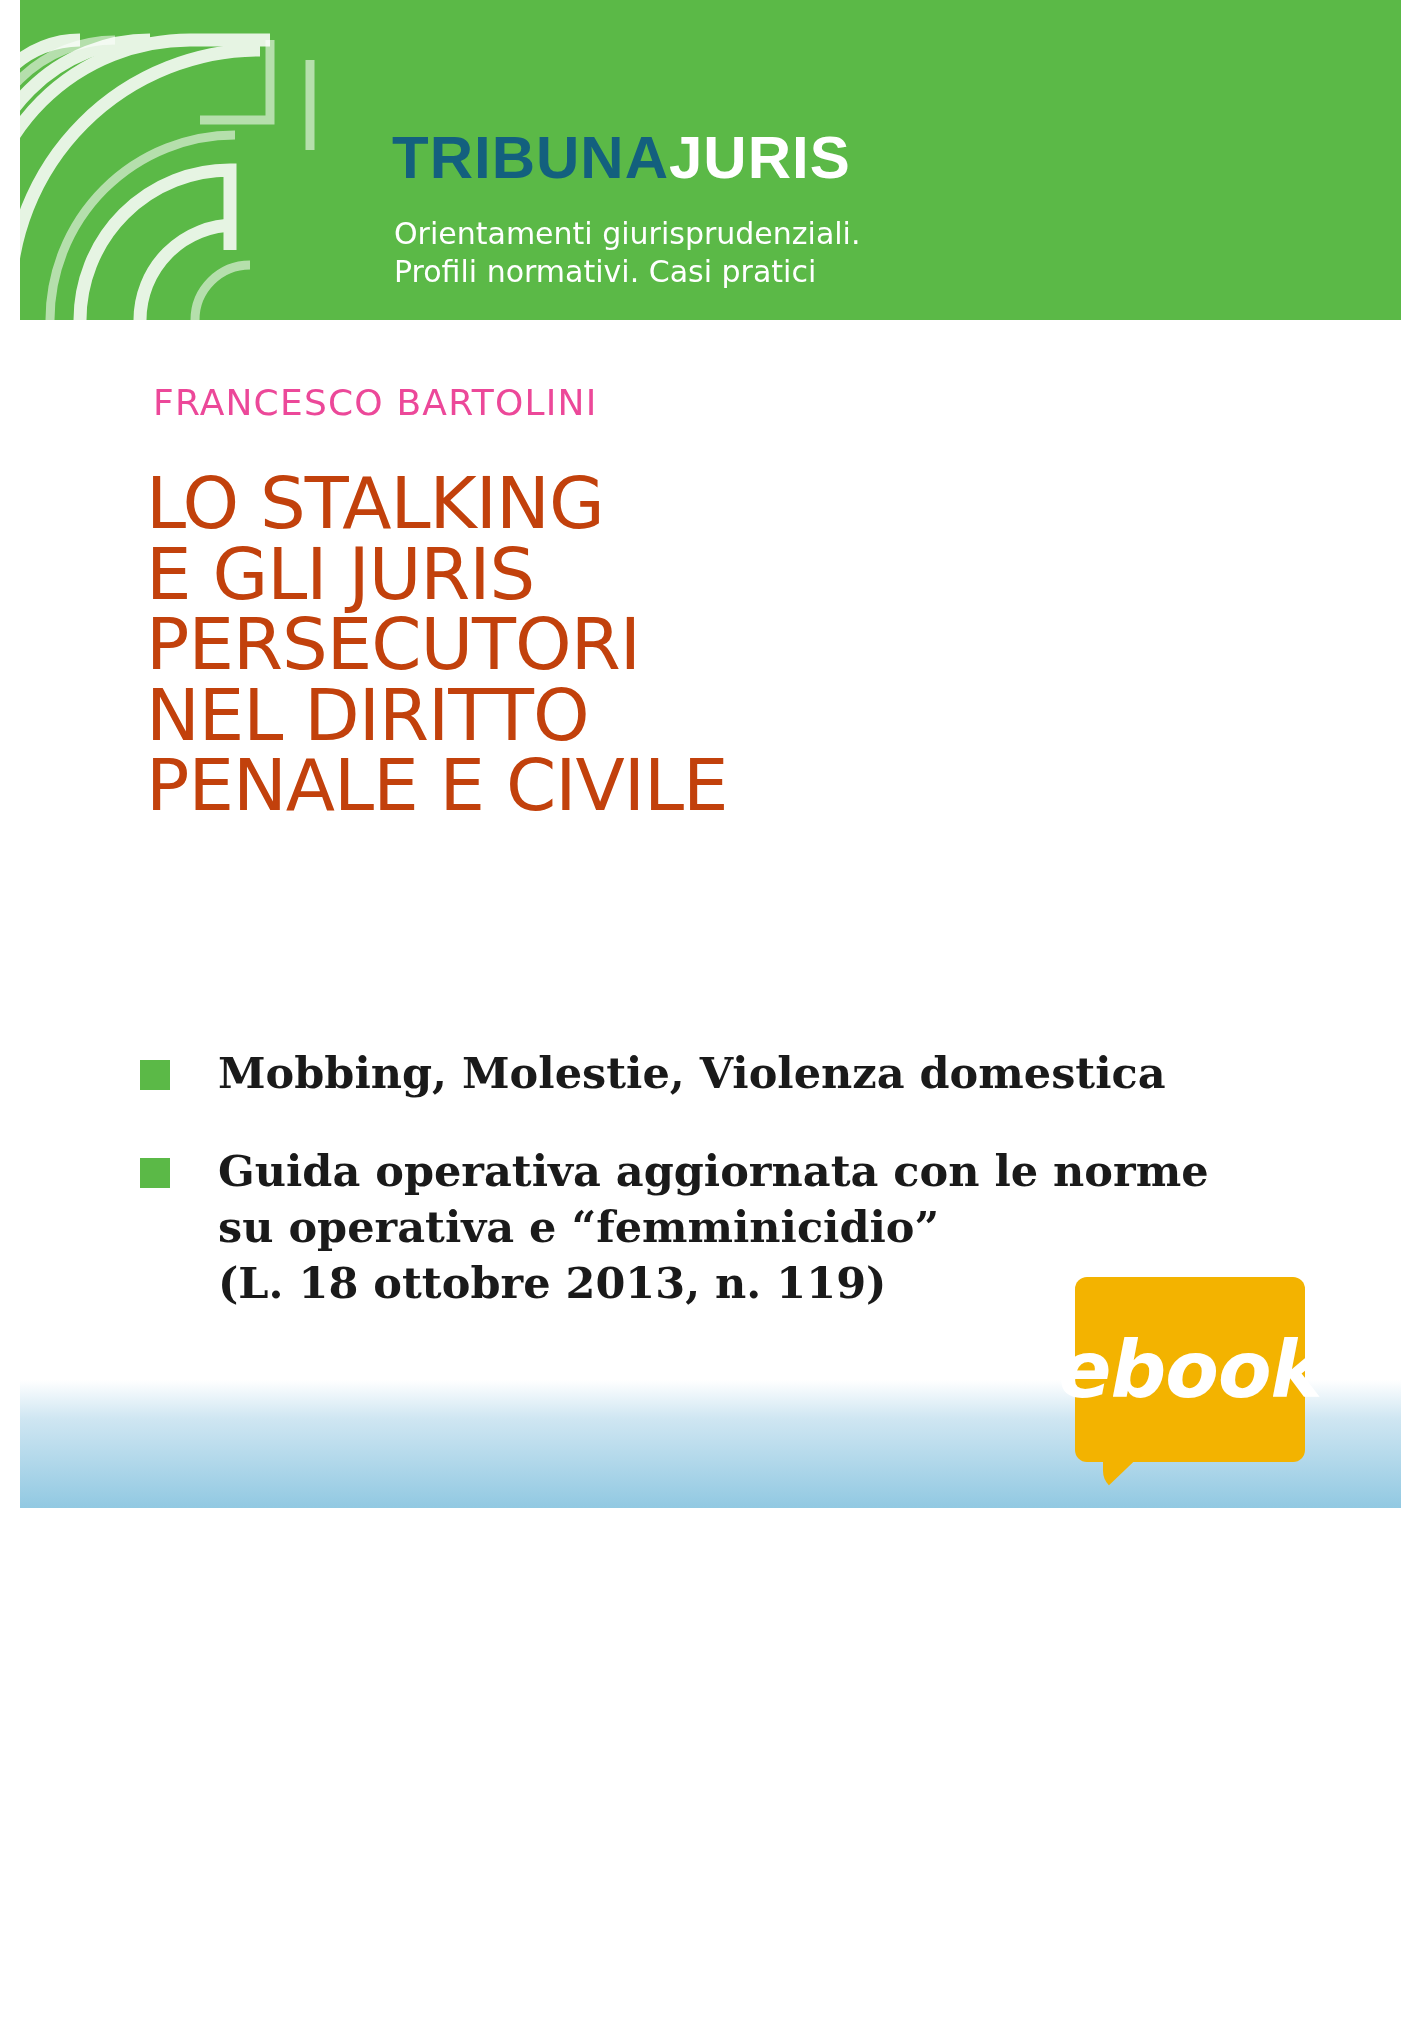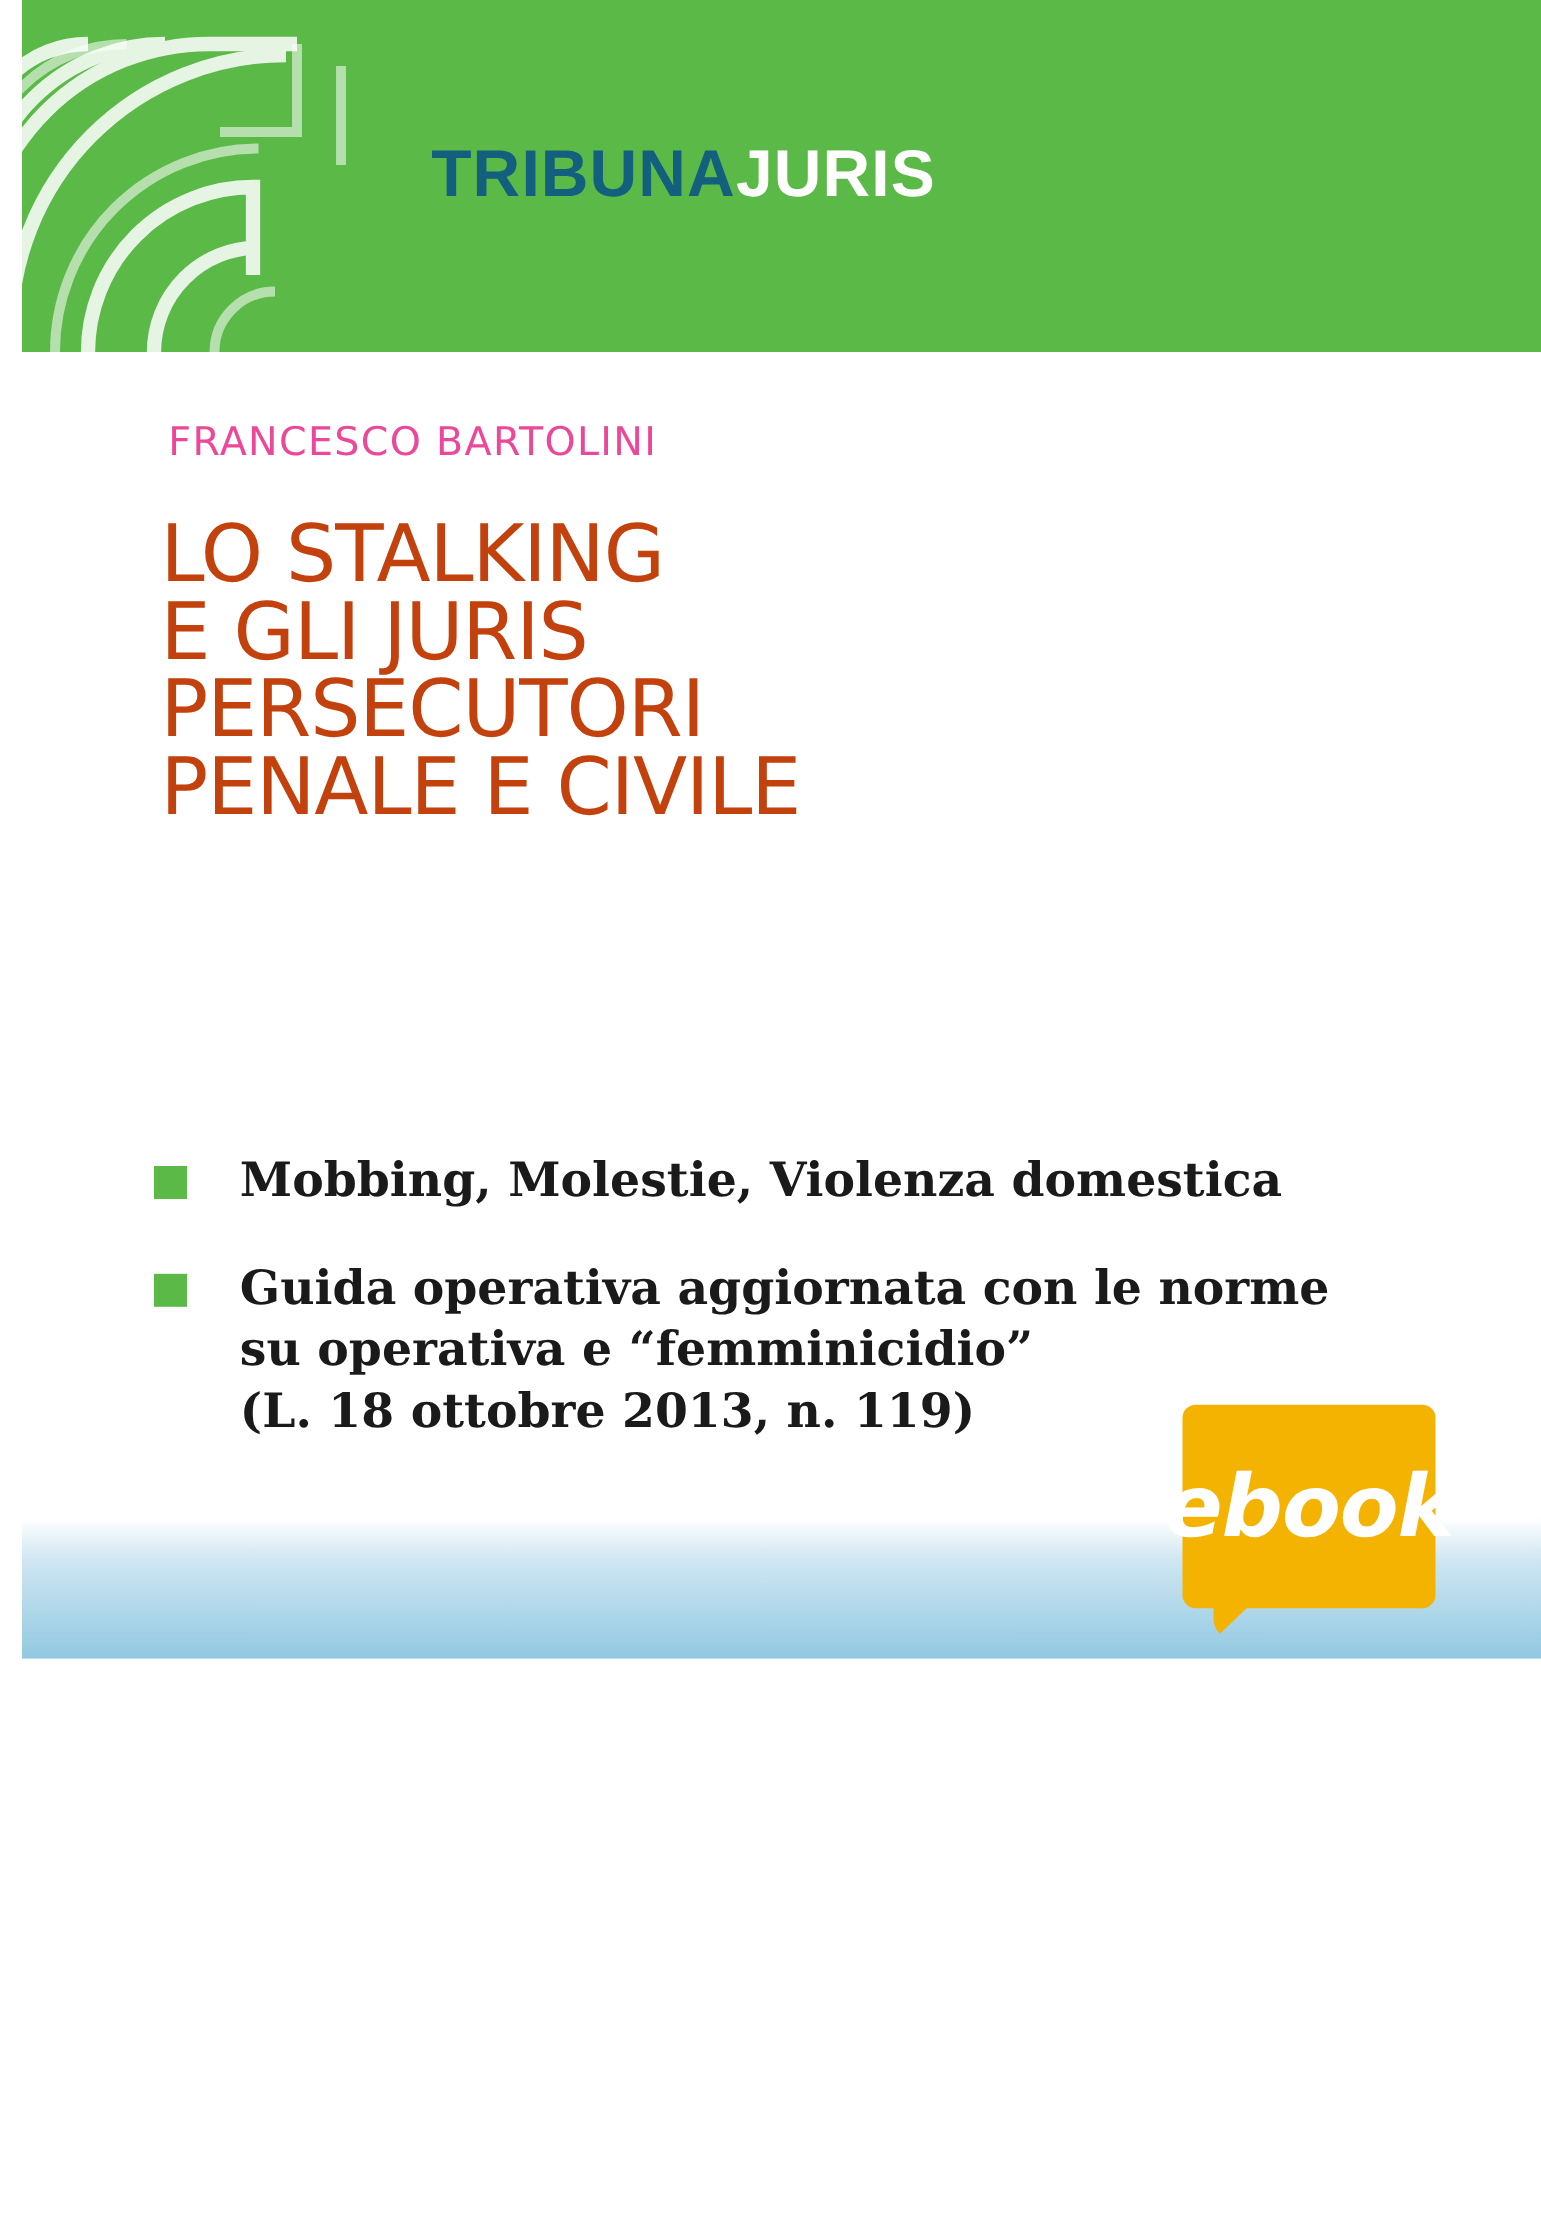--- a/index.html
+++ b/index.html
@@ -223,28 +223,33 @@
           <path d="M30 320 A 185 185 0 0 1 215 135"></path>
           <path d="M175 320 A 55 55 0 0 1 230 265"></path>
           <path d="M250 40 L 250 120 L 180 120"></path>
           <path d="M290 60 L 290 150"></path>
         </g>
       </svg>
     </div>
     <div class="banner-title">
       <span class="tribuna">TRIBUNA</span><span class="juris">JURIS</span>
     </div>
+    <div class="banner-sub">
+      <div>Orientamenti giurisprudenziali.</div>
+      <div>Profili normativi. Casi pratici</div>
+    </div>
   </div>
 
   <div class="author">FRANCESCO BARTOLINI</div>
 
   <div class="main-title">
     <div>LO STALKING</div>
     <div>E GLI JURIS</div>
     <div>PERSECUTORI</div>
+    <div>NEL DIRITTO</div>
     <div>PENALE E CIVILE</div>
   </div>
 
   <div class="bullets">
     <div class="bullet-row">
       <div class="bullet-sq"></div>
       <div class="bullet-text">
         <div>Mobbing, Molestie, Violenza domestica</div>
       </div>
     </div>

